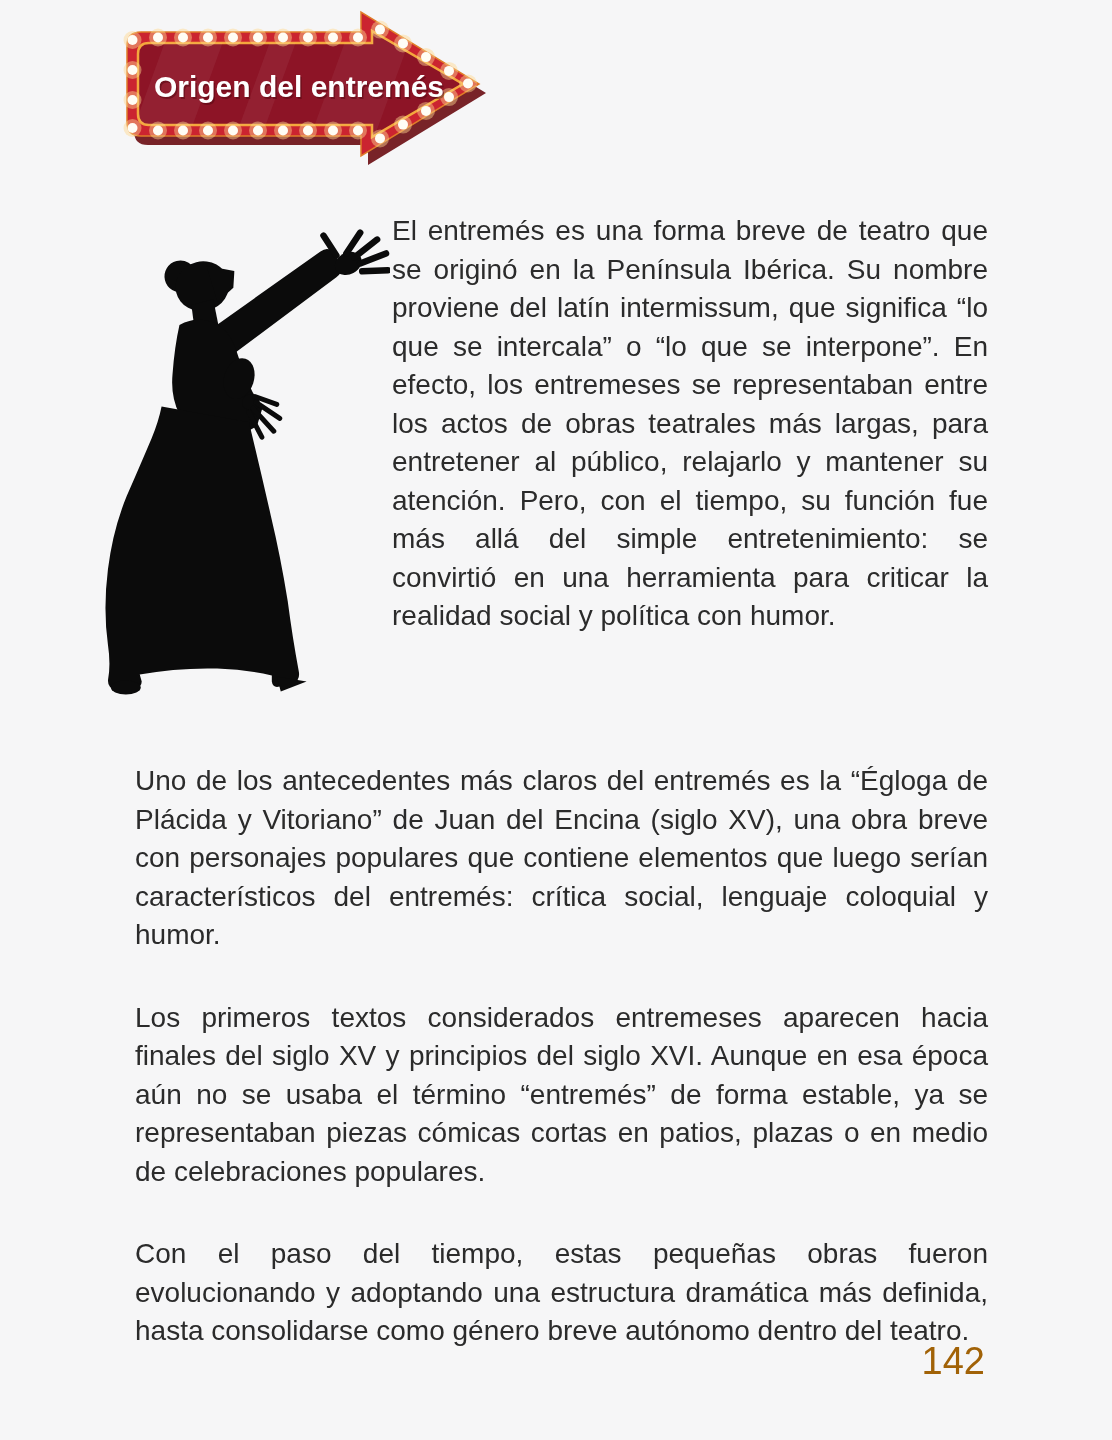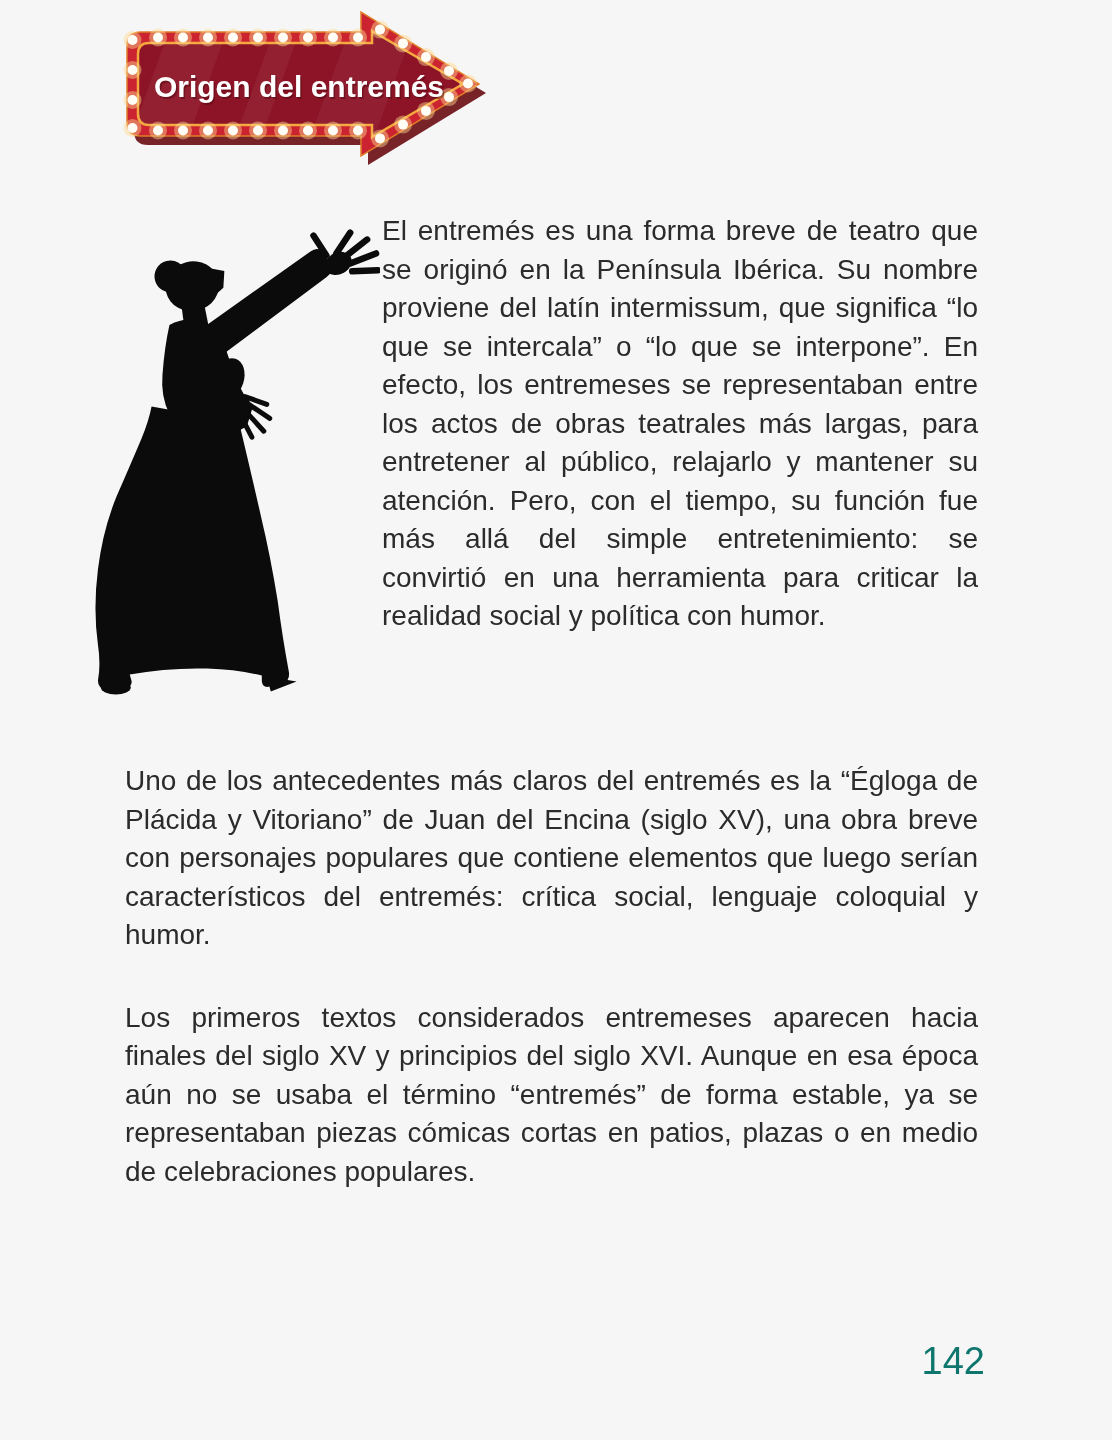--- a/index.html
+++ b/index.html
@@ -17,21 +17,21 @@
     width:372px; height:164px;
   }
   .banner svg { display:block; width:100%; height:100%; }
   .banner-title-text {
     font-family:"Liberation Sans", sans-serif;
     font-weight:bold;
     font-size:30px;
   }
   .content {
     position:absolute;
-    left:125px; top:212px;
+    left:135px; top:212px;
     width:853px;
   }
   .content p {
     margin:44px 0 0 0;
     font-size:28px;
     line-height:38.5px;
     text-align:justify;
     color:#2b2b2b;
   }
   .intro-section { margin:0; }
@@ -40,21 +40,21 @@
   .figure-wrap {
     float:left;
     width:290px; height:474px;
     margin:16px 2px 16px -35px;
   }
   .figure-wrap svg { display:block; width:290px; height:474px; }
   .page-number {
     position:absolute;
     right:127px; top:1340px;
     font-size:38px;
-    color:#0f766e;
+    color:#a16207;
   }
 </style>
 </head>
 <body>
 
 <div class="page">
 
   <div class="banner">
     <svg viewBox="0 0 372 164" aria-hidden="true">
       <defs>
@@ -194,17 +194,18 @@
             <line x1="154" y1="180" x2="175" y2="203"></line>
             <line x1="150" y1="184" x2="163" y2="209"></line>
           </g>
         </svg>
       </div>
       <p>El entremés es una forma breve de teatro que se originó en la Península Ibérica. Su nombre proviene del latín intermissum, que significa “lo que se intercala” o “lo que se interpone”. En efecto, los entremeses se representaban entre los actos de obras teatrales más largas, para entretener al público, relajarlo y mantener su atención. Pero, con el tiempo, su función fue más allá del simple entretenimiento: se convirtió en una herramienta para criticar la realidad social y política con humor.</p>
     </div>
 
     <p>Uno de los antecedentes más claros del entremés es la “Égloga de Plácida y Vitoriano” de Juan del Encina (siglo XV), una obra breve con personajes populares que contiene elementos que luego serían característicos del entremés: crítica social, lenguaje coloquial y humor.</p>
     <p>Los primeros textos considerados entremeses aparecen hacia finales del siglo XV y principios del siglo XVI. Aunque en esa época aún no se usaba el término “entremés” de forma estable, ya se representaban piezas cómicas cortas en patios, plazas o en medio de celebraciones populares.</p>
+    <p>Con el paso del tiempo, estas pequeñas obras fueron evolucionando y adoptando una estructura dramática más definida, hasta consolidarse como género breve autónomo dentro del teatro.</p>
   </div>
 
   <div class="page-number">142</div>
 
 </div>
 
 </body></html>

